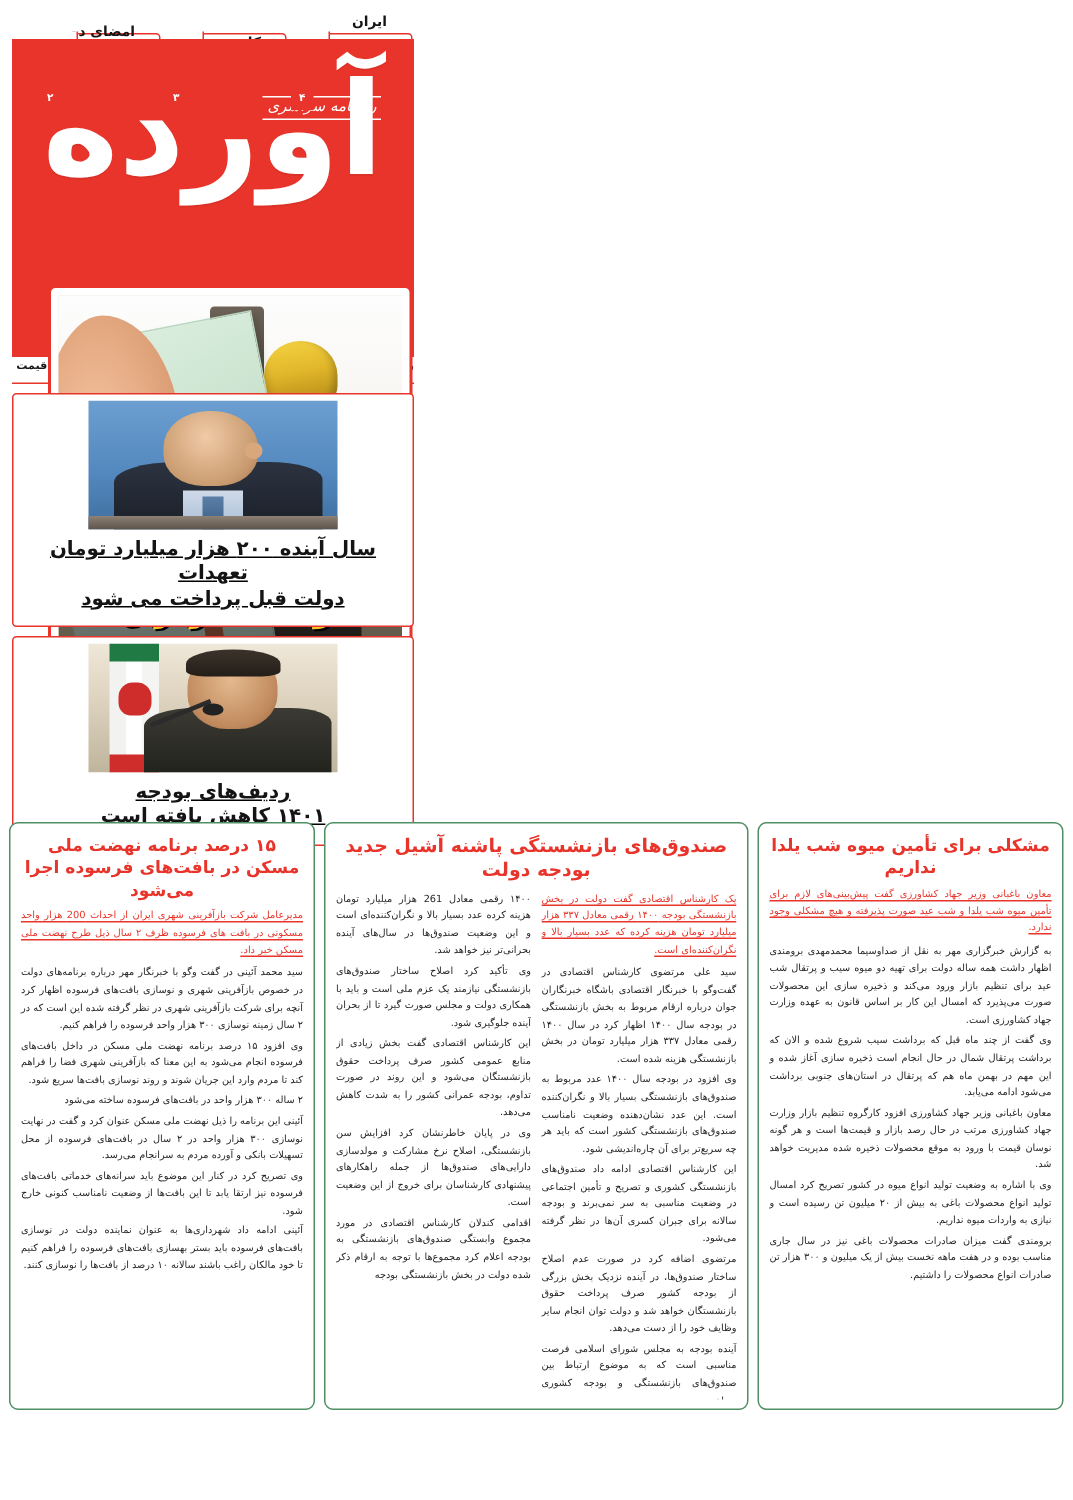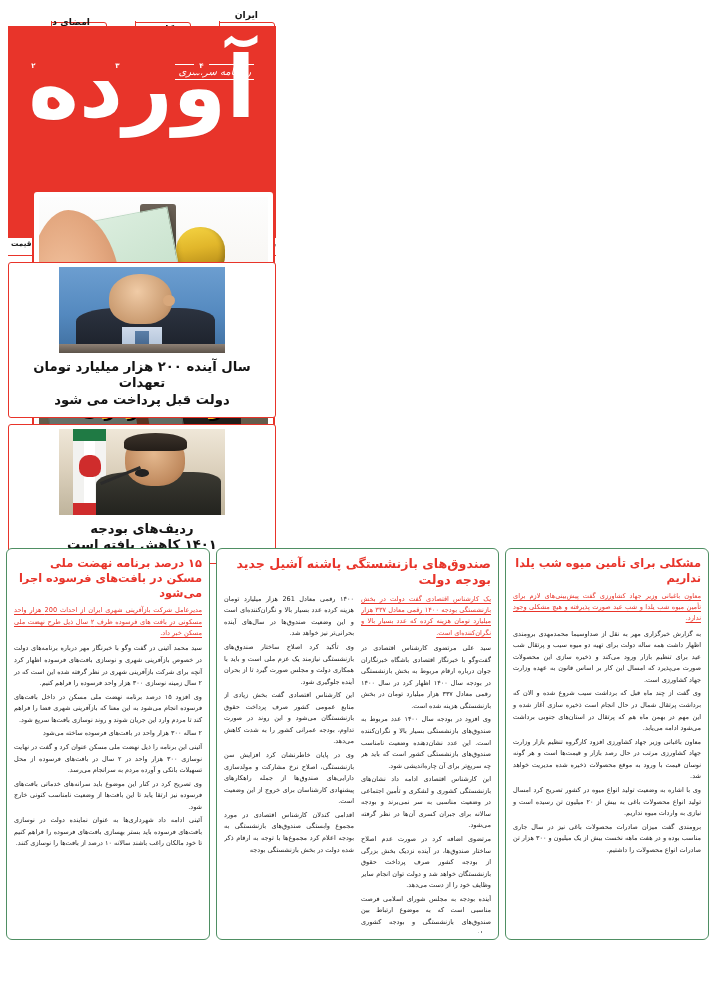--- a/index.html
+++ b/index.html
@@ -193,40 +193,40 @@
   .p2-head { position:absolute; left:40%; top:6%; width:36%; height:60%;
              background: radial-gradient(circle at 48% 38%, #e5b98f, #c08a5e 68%, #96643f 100%);
              border-radius: 46% 46% 44% 44%; }
   .p2-hair { position:absolute; left:39%; top:4%; width:38%; height:22%;
              background: linear-gradient(180deg,#3c332b,#241e19); border-radius: 50% 50% 20% 20%; }
   .p2-mic  { position:absolute; left:24%; top:52%; width:26%; height:3px;
              background:#2b2b2b; transform: rotate(-22deg); }
   .p2-mich { position:absolute; left:46%; top:47%; width:8%; height:9%;
              background:#222; border-radius:50%; }
 
-  .rheadline { padding: 6px 4px 5px 4px; text-align: center; }
+  .rheadline { padding: 6px 4px 5px 4px; text-align: center; text-decoration: underline; }
   .rheadline .rh-line {
     font-size: 13.2px; font-weight: bold; color: #141414;
     line-height: 1.24; letter-spacing: -0.4px;
   }
 
   
   .bottom-row {
     position: absolute; top: 548px; left: 6px; right: 6px; bottom: 60px;
     display: flex; flex-direction: row; gap: 6px;
   }
   .bcol {
     flex: 1; border: 1.4px solid #4f8f63; border-radius: 6px;
     background: #fff; padding: 7px 7px 6px 7px;
     display: flex; flex-direction: column; overflow: hidden;
     position: relative;
   }
   .bcol.wide { flex: 1.42; }
   .bhead {
-    text-align: right; color: #e8342a;
+    text-align: center; color: #e8342a;
     font-size: 11.4px; font-weight: bold; line-height: 1.3;
     letter-spacing: -0.3px; margin-bottom: 5px;
   }
   .bhead.big { font-size: 12.6px; }
   .blead {
     color: #e8342a; font-size: 6.6px; line-height: 1.72;
     text-align: justify; text-decoration: underline;
     text-underline-offset: 1.5px; margin-bottom: 4px;
   }
   .bbody { color: #1c1c1c; font-size: 6.5px; line-height: 1.78; text-align: justify; }
@@ -356,21 +356,21 @@
     </div>
 
     <div class="bcol wide">
       <div class="bhead big">صندوق‌های بازنشستگی پاشنه آشیل جدید بودجه دولت</div>
       <div class="bsplit">
         <div>
           <div class="blead">یک کارشناس اقتصادی گفت دولت در بخش بازنشستگی بودجه ۱۴۰۰ رقمی معادل ۳۳۷ هزار میلیارد تومان هزینه کرده که عدد بسیار بالا و نگران‌کننده‌ای است.</div>
           <div class="bbody">
             <p>سید علی مرتضوی کارشناس اقتصادی در گفت‌وگو با خبرنگار اقتصادی باشگاه خبرنگاران جوان درباره ارقام مربوط به بخش بازنشستگی در بودجه سال ۱۴۰۰ اظهار کرد در سال ۱۴۰۰ رقمی معادل ۳۳۷ هزار میلیارد تومان در بخش بازنشستگی هزینه شده است.</p>
             <p>وی افزود در بودجه سال ۱۴۰۰ عدد مربوط به صندوق‌های بازنشستگی بسیار بالا و نگران‌کننده است. این عدد نشان‌دهنده وضعیت نامناسب صندوق‌های بازنشستگی کشور است که باید هر چه سریع‌تر برای آن چاره‌اندیشی شود.</p>
-            <p>این کارشناس اقتصادی ادامه داد نشان‌های بازنشستگی کشوری و لشکری و تأمین اجتماعی در وضعیت مناسبی به سر نمی‌برند و بودجه سالانه برای جبران کسری آن‌ها در نظر گرفته می‌شود.</p>
+            <p>این کارشناس اقتصادی ادامه داد صندوق‌های بازنشستگی کشوری و تصریح و تأمین اجتماعی در وضعیت مناسبی به سر نمی‌برند و بودجه سالانه برای جبران کسری آن‌ها در نظر گرفته می‌شود.</p>
             <p>مرتضوی اضافه کرد در صورت عدم اصلاح ساختار صندوق‌ها، در آینده نزدیک بخش بزرگی از بودجه کشور صرف پرداخت حقوق بازنشستگان خواهد شد و دولت توان انجام سایر وظایف خود را از دست می‌دهد.</p>
             <p>آینده بودجه به مجلس شورای اسلامی فرصت مناسبی است که به موضوع ارتباط بین صندوق‌های بازنشستگی و بودجه کشوری پرداخت.</p>
           </div>
         </div>
         <div>
           <div class="bbody">
             <p>۱۴۰۰ رقمی معادل 261 هزار میلیارد تومان هزینه کرده عدد بسیار بالا و نگران‌کننده‌ای است و این وضعیت صندوق‌ها در سال‌های آینده بحرانی‌تر نیز خواهد شد.</p>
             <p>وی تأکید کرد اصلاح ساختار صندوق‌های بازنشستگی نیازمند یک عزم ملی است و باید با همکاری دولت و مجلس صورت گیرد تا از بحران آینده جلوگیری شود.</p>
             <p>این کارشناس اقتصادی گفت بخش زیادی از منابع عمومی کشور صرف پرداخت حقوق بازنشستگان می‌شود و این روند در صورت تداوم، بودجه عمرانی کشور را به شدت کاهش می‌دهد.</p>
             <p>وی در پایان خاطرنشان کرد افزایش سن بازنشستگی، اصلاح نرخ مشارکت و مولدسازی دارایی‌های صندوق‌ها از جمله راهکارهای پیشنهادی کارشناسان برای خروج از این وضعیت است.</p>

